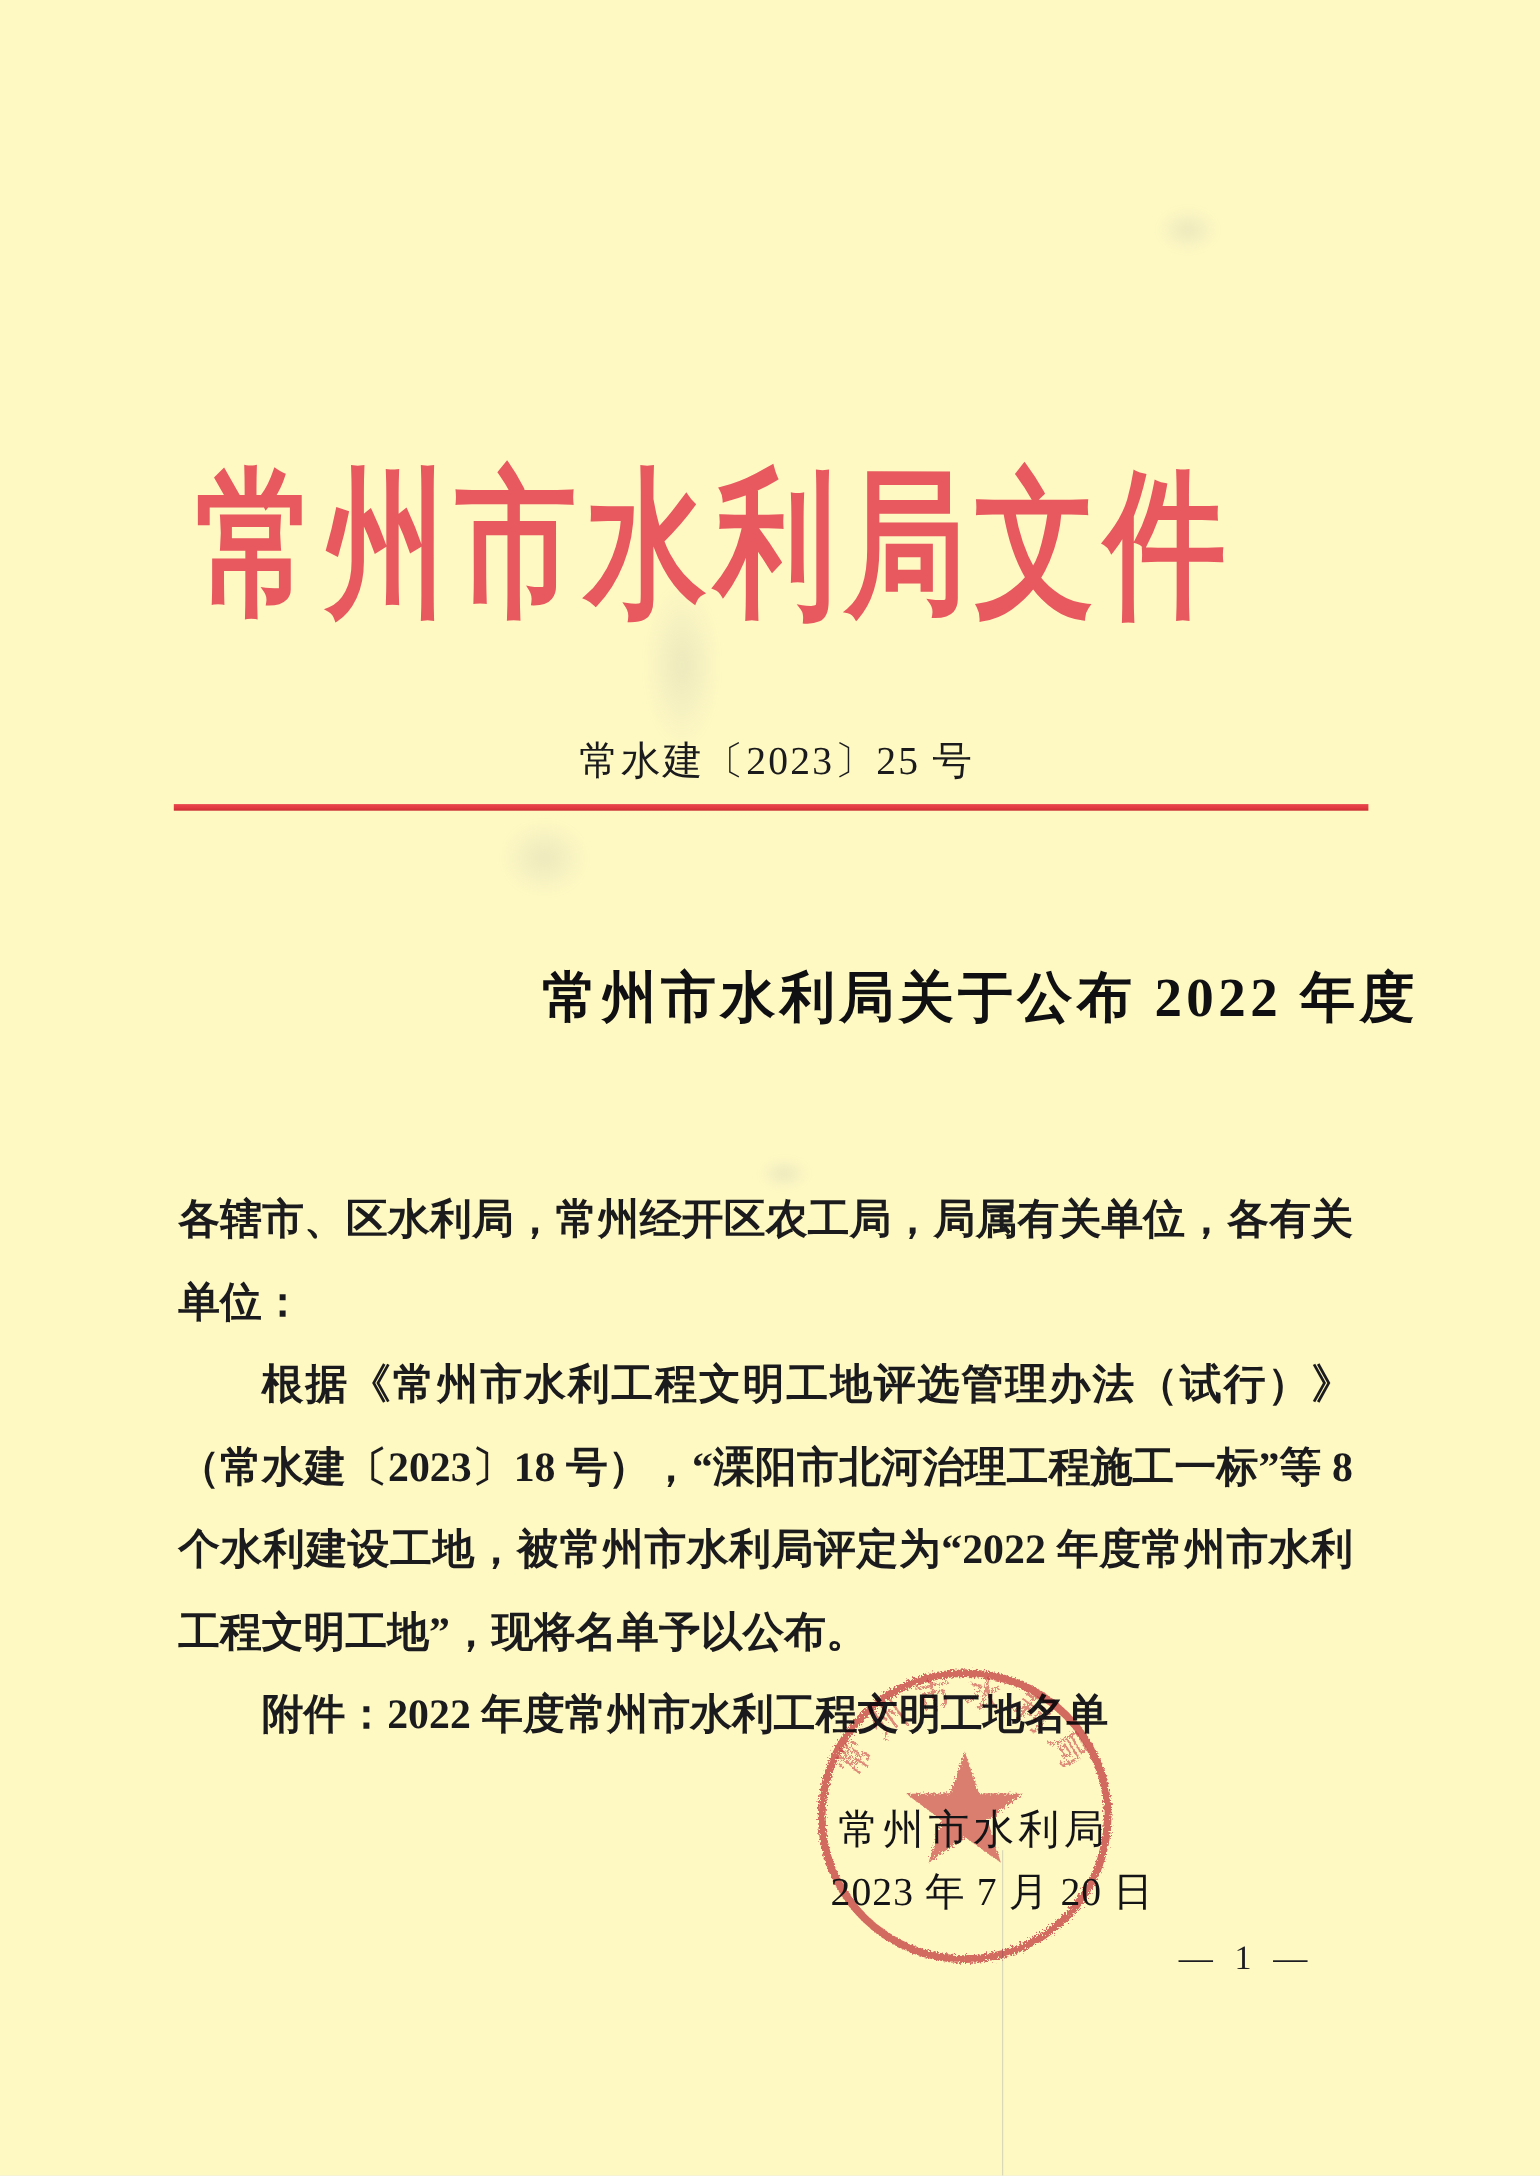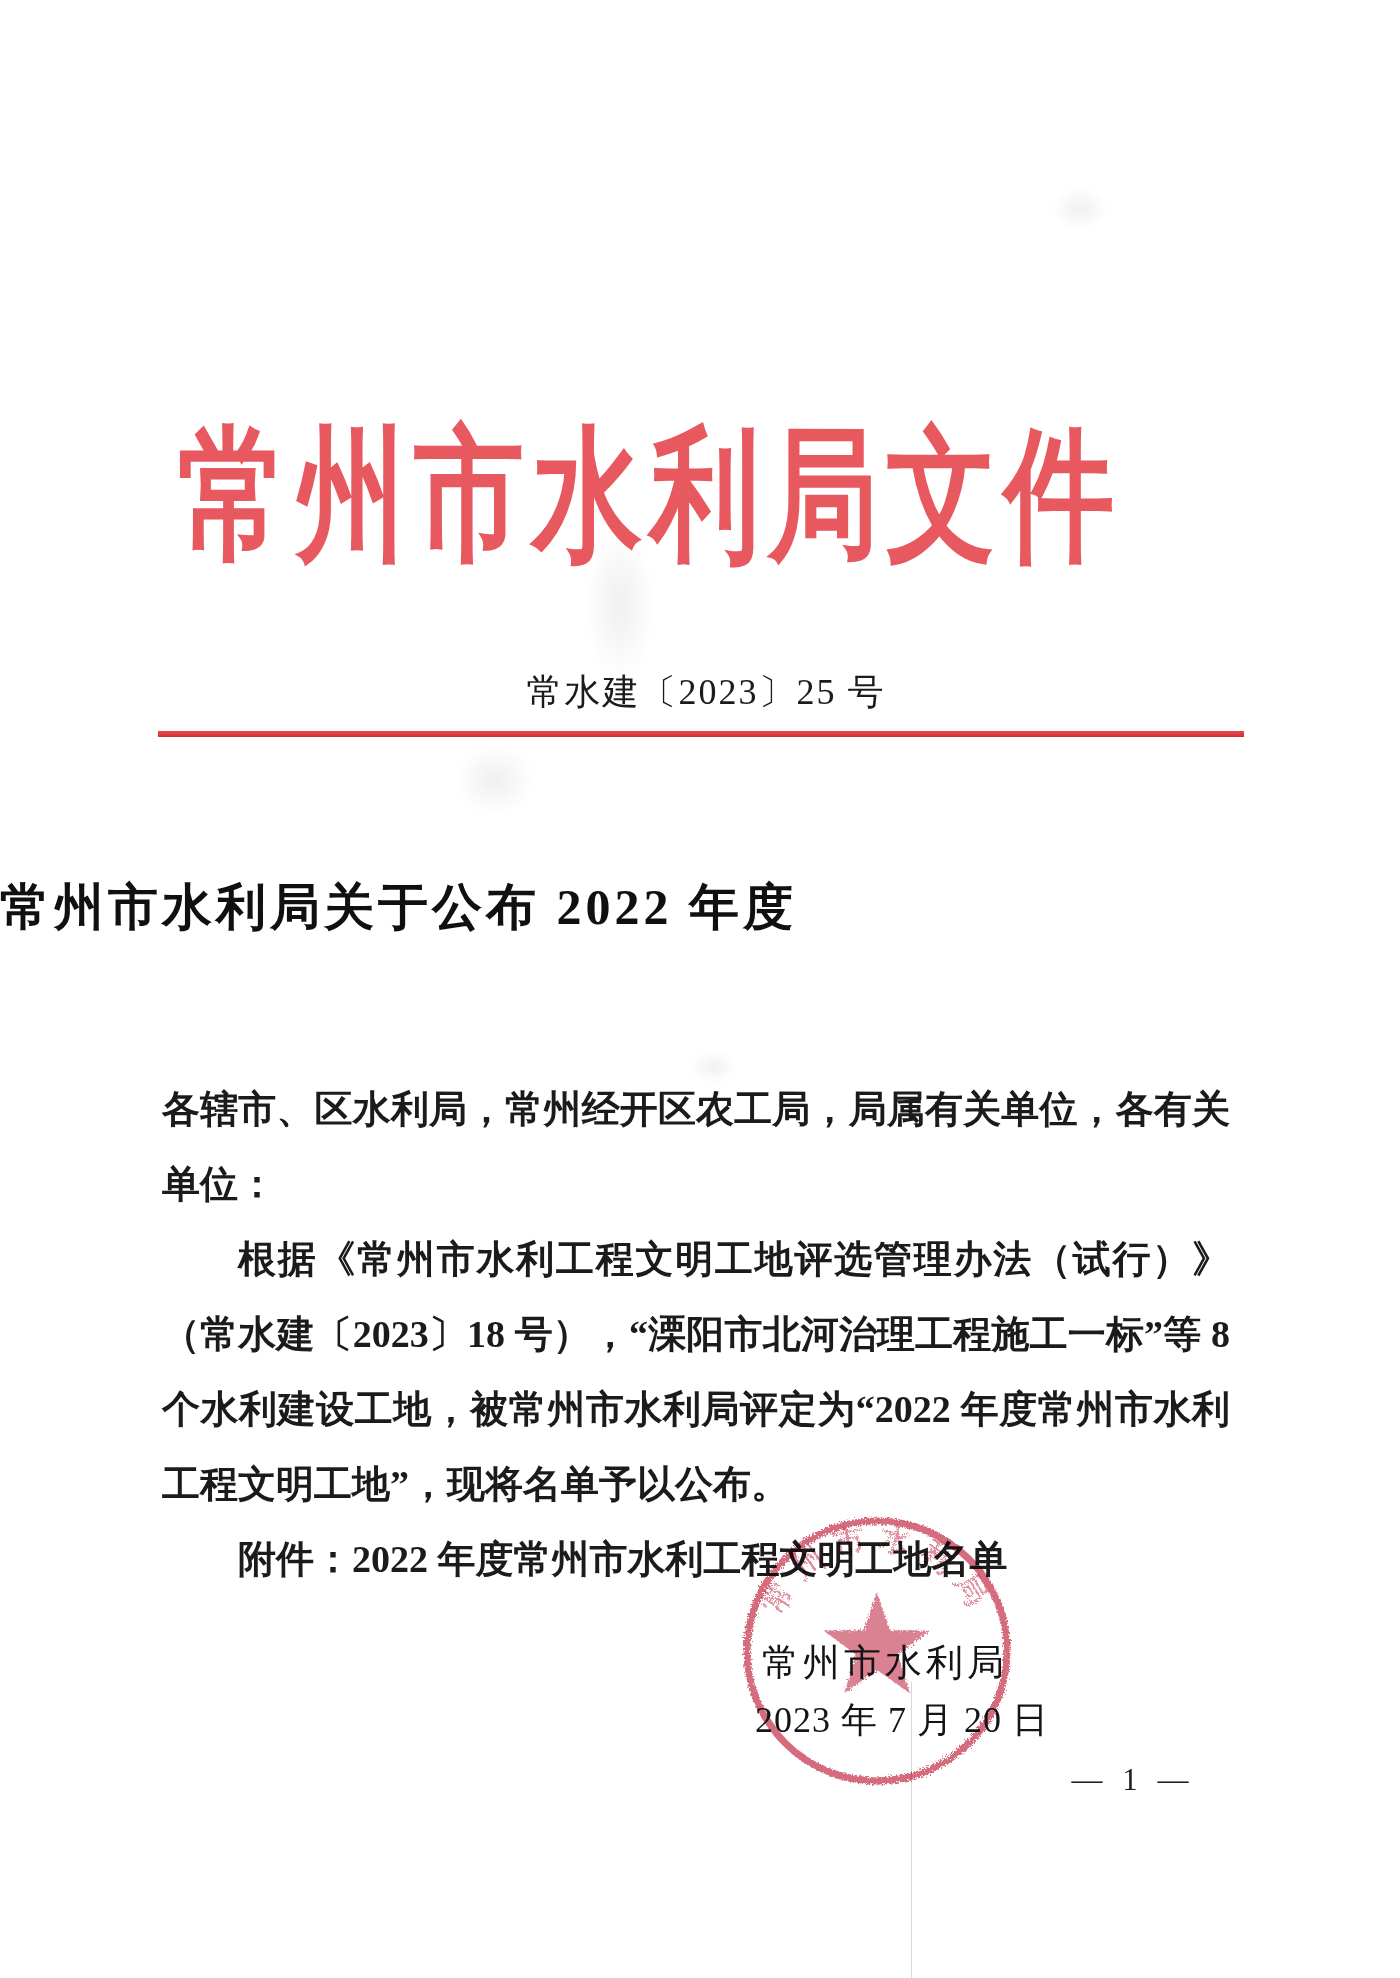--- a/index.html
+++ b/index.html
@@ -8,21 +8,21 @@
     --divider-red:#e23a40;
     --seal-red:#c8415a;
     --text-black:#1b1b1d;
   }
   *{margin:0;padding:0;box-sizing:border-box;}
   html,body{background:#e9e9e9;}
   .page{
     position:relative;
     width:1400px;height:1978px;
     margin:0 auto;
-    background:#ffffff;
+    background:#fef9c3;
     overflow:hidden;
     font-family:"Liberation Serif","DejaVu Serif",serif;
     color:var(--text-black);
   }
   
   .masthead{
     position:absolute;top:398px;left:0;width:1300px;
     text-align:center;
     font-size:110px;font-weight:bold;
     letter-spacing:8px;
@@ -42,21 +42,21 @@
   }
   
   .red-divider{
     position:absolute;top:731px;left:158px;
     width:1086px;height:6px;
     background:linear-gradient(180deg,#e8474c 0%,var(--divider-red) 55%,#c92f34 100%);
   }
   
   .doc-title{
     position:absolute;top:868px;left:0;width:1290px;
-    text-align:left;
+    text-align:right;
     font-weight:bold;
     font-size:50px;
     letter-spacing:4px;
     line-height:79px;
     color:#101013;
   }
   
   .body-block{
     position:absolute;top:1072px;left:162px;width:1068px;
     font-size:38px;

